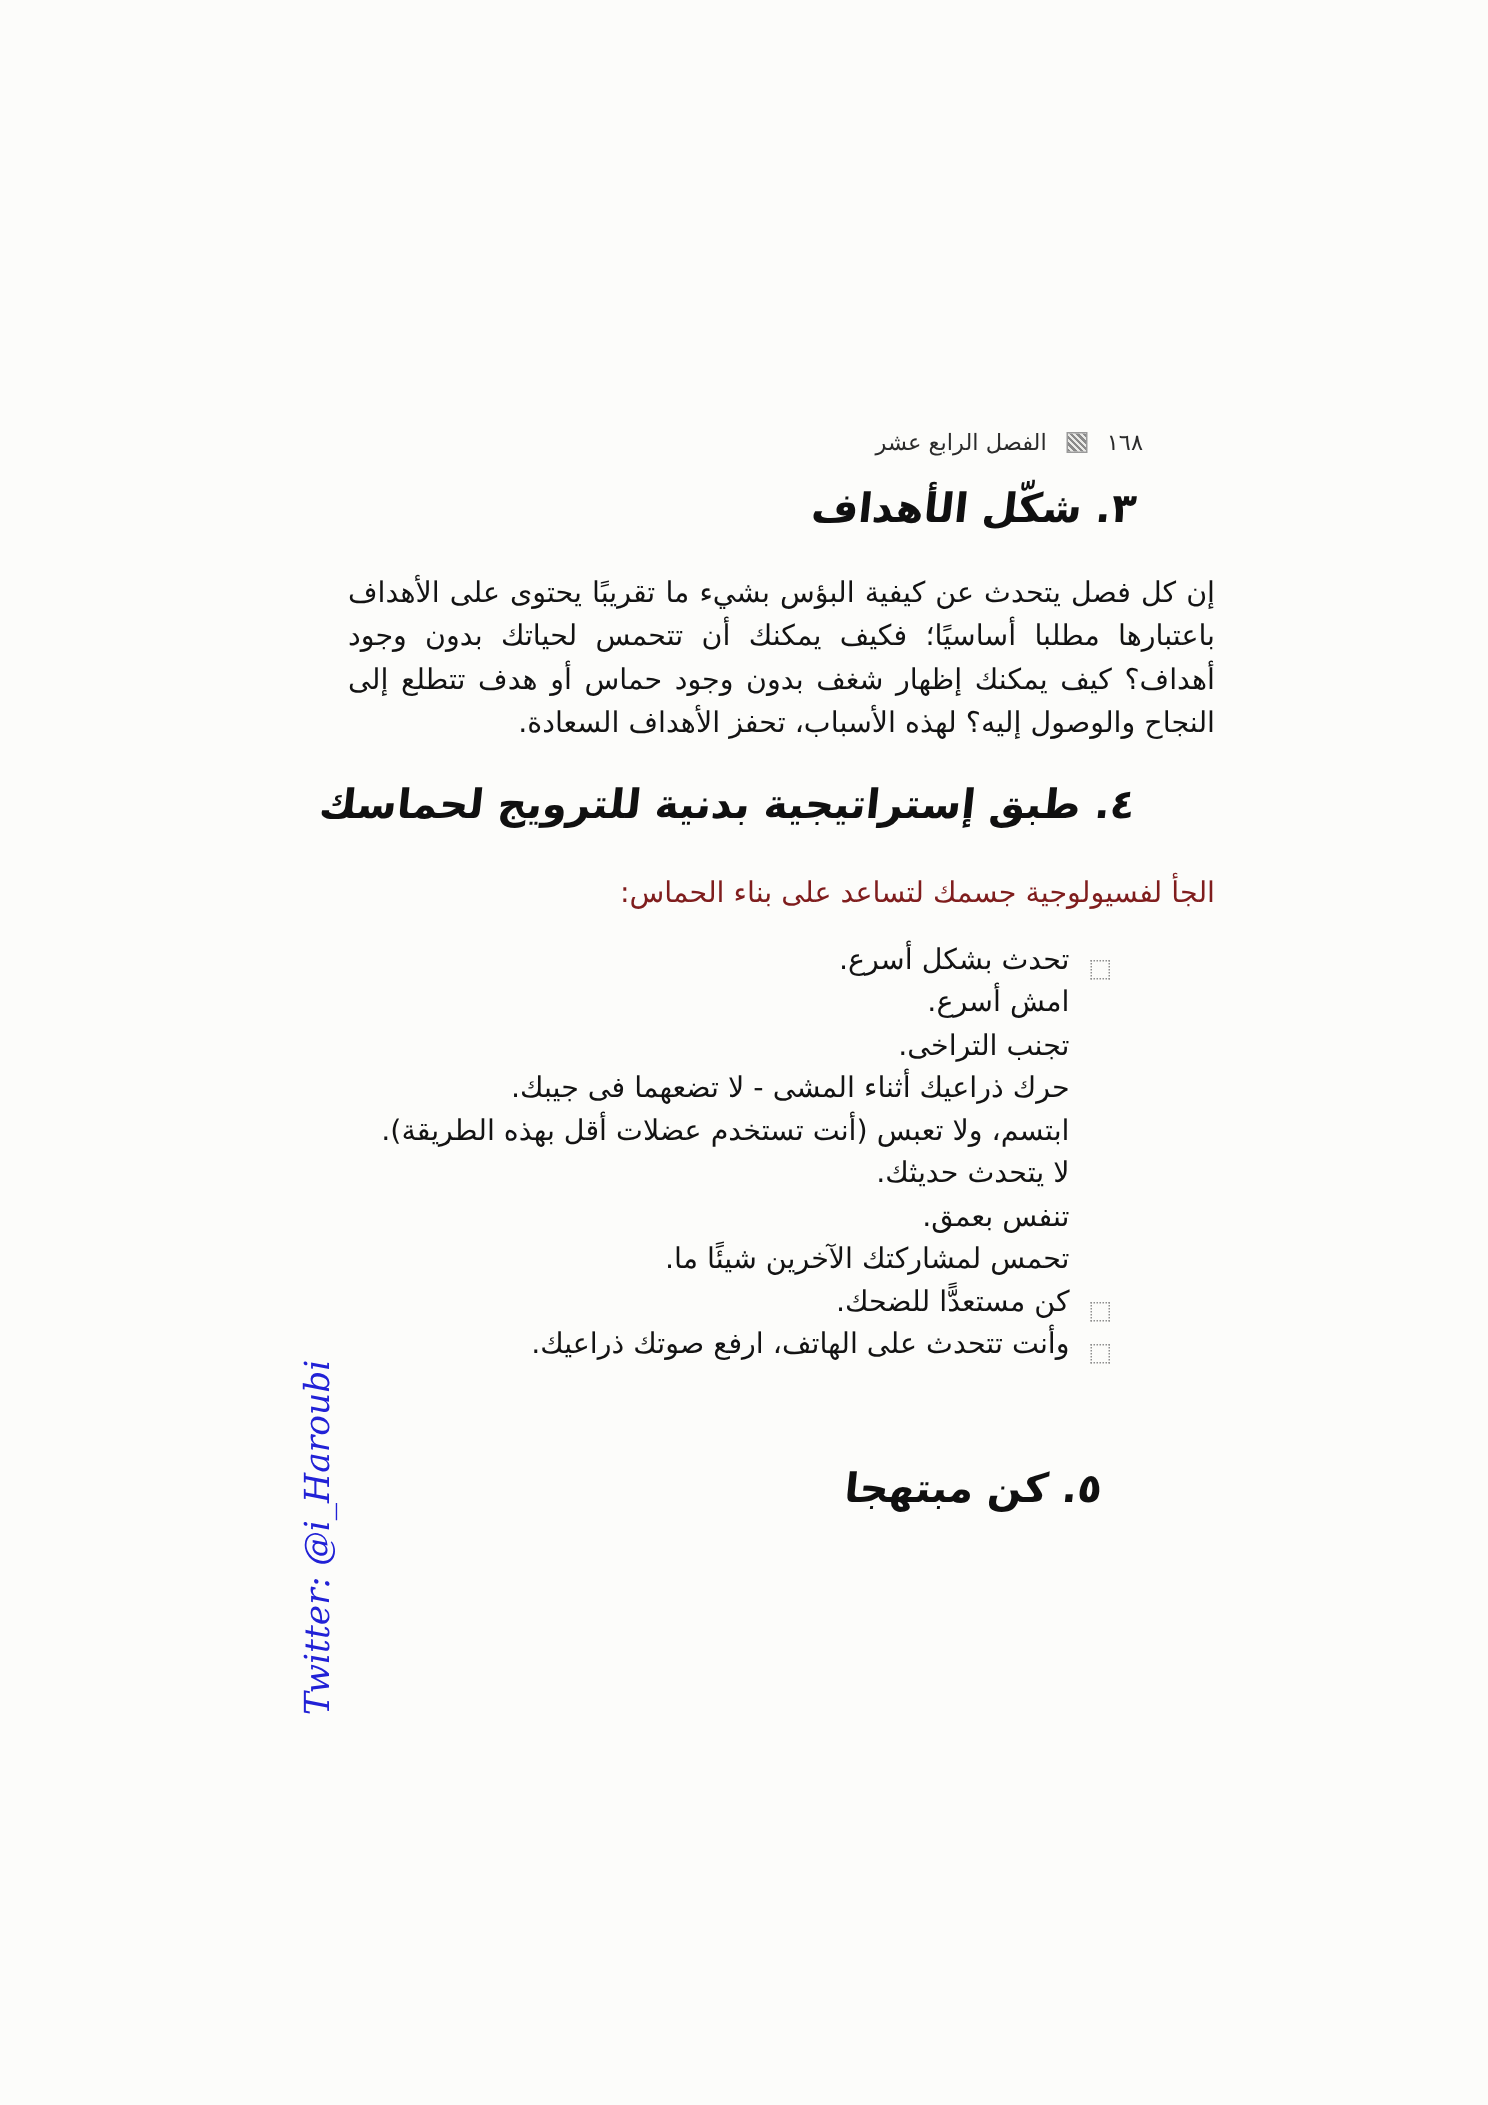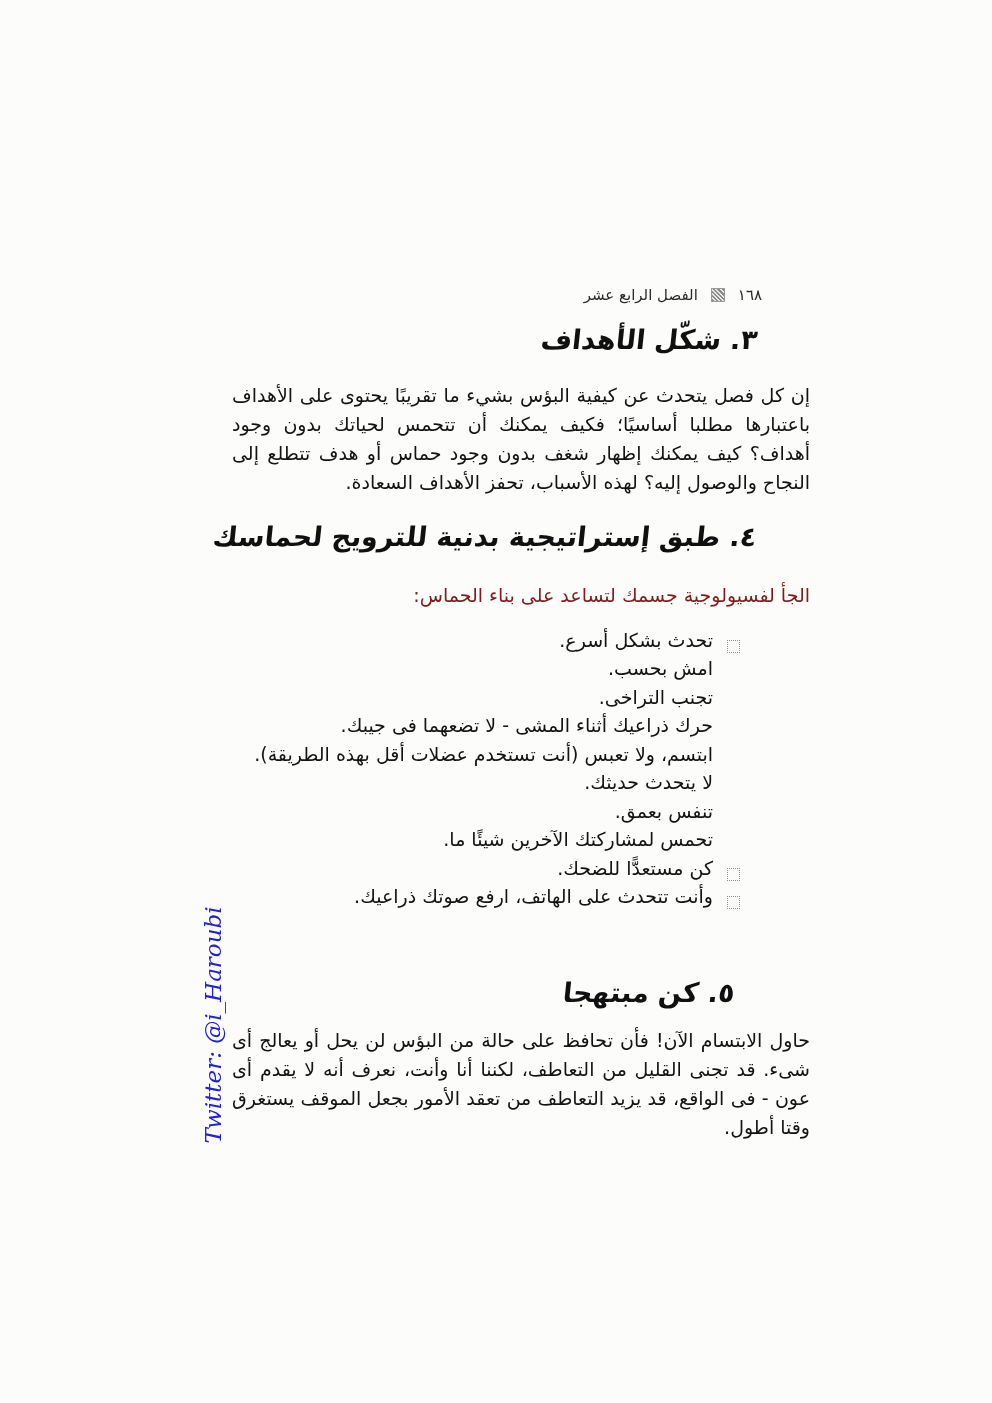--- a/index.html
+++ b/index.html
@@ -95,21 +95,21 @@
 
   <div class="intro-line">الجأ لفسيولوجية جسمك لتساعد على بناء الحماس:</div>
 
   <div class="tip-list">
     <div class="tip-row">
       <span class="tip-bullet"></span>
       <span>تحدث بشكل أسرع.</span>
     </div>
     <div class="tip-row">
       <span class="tip-bullet hidden"></span>
-      <span>امش بحسب.</span>
+      <span>امش أسرع.</span>
     </div>
     <div class="tip-row">
       <span class="tip-bullet hidden"></span>
       <span>تجنب التراخى.</span>
     </div>
     <div class="tip-row">
       <span class="tip-bullet hidden"></span>
       <span>حرك ذراعيك أثناء المشى - لا تضعهما فى جيبك.</span>
     </div>
     <div class="tip-row">
@@ -133,17 +133,16 @@
       <span>كن مستعدًّا للضحك.</span>
     </div>
     <div class="tip-row">
       <span class="tip-bullet"></span>
       <span>وأنت تتحدث على الهاتف، ارفع صوتك ذراعيك.</span>
     </div>
   </div>
 
   <div class="sec-heading h5">٥. كن مبتهجا</div>
 
-  <div class="body-par p2">حاول الابتسام الآن! فأن تحافظ على حالة من البؤس لن يحل أو يعالج أى شىء. قد تجنى القليل من التعاطف، لكننا أنا وأنت، نعرف أنه لا يقدم أى عون - فى الواقع، قد يزيد التعاطف من تعقد الأمور بجعل الموقف يستغرق وقتا أطول.</div>
 
   <div class="watermark" style="color: rgb(33, 33, 214);">Twitter: @i_Haroubi</div>
 
 </div>
 
 </body></html>

